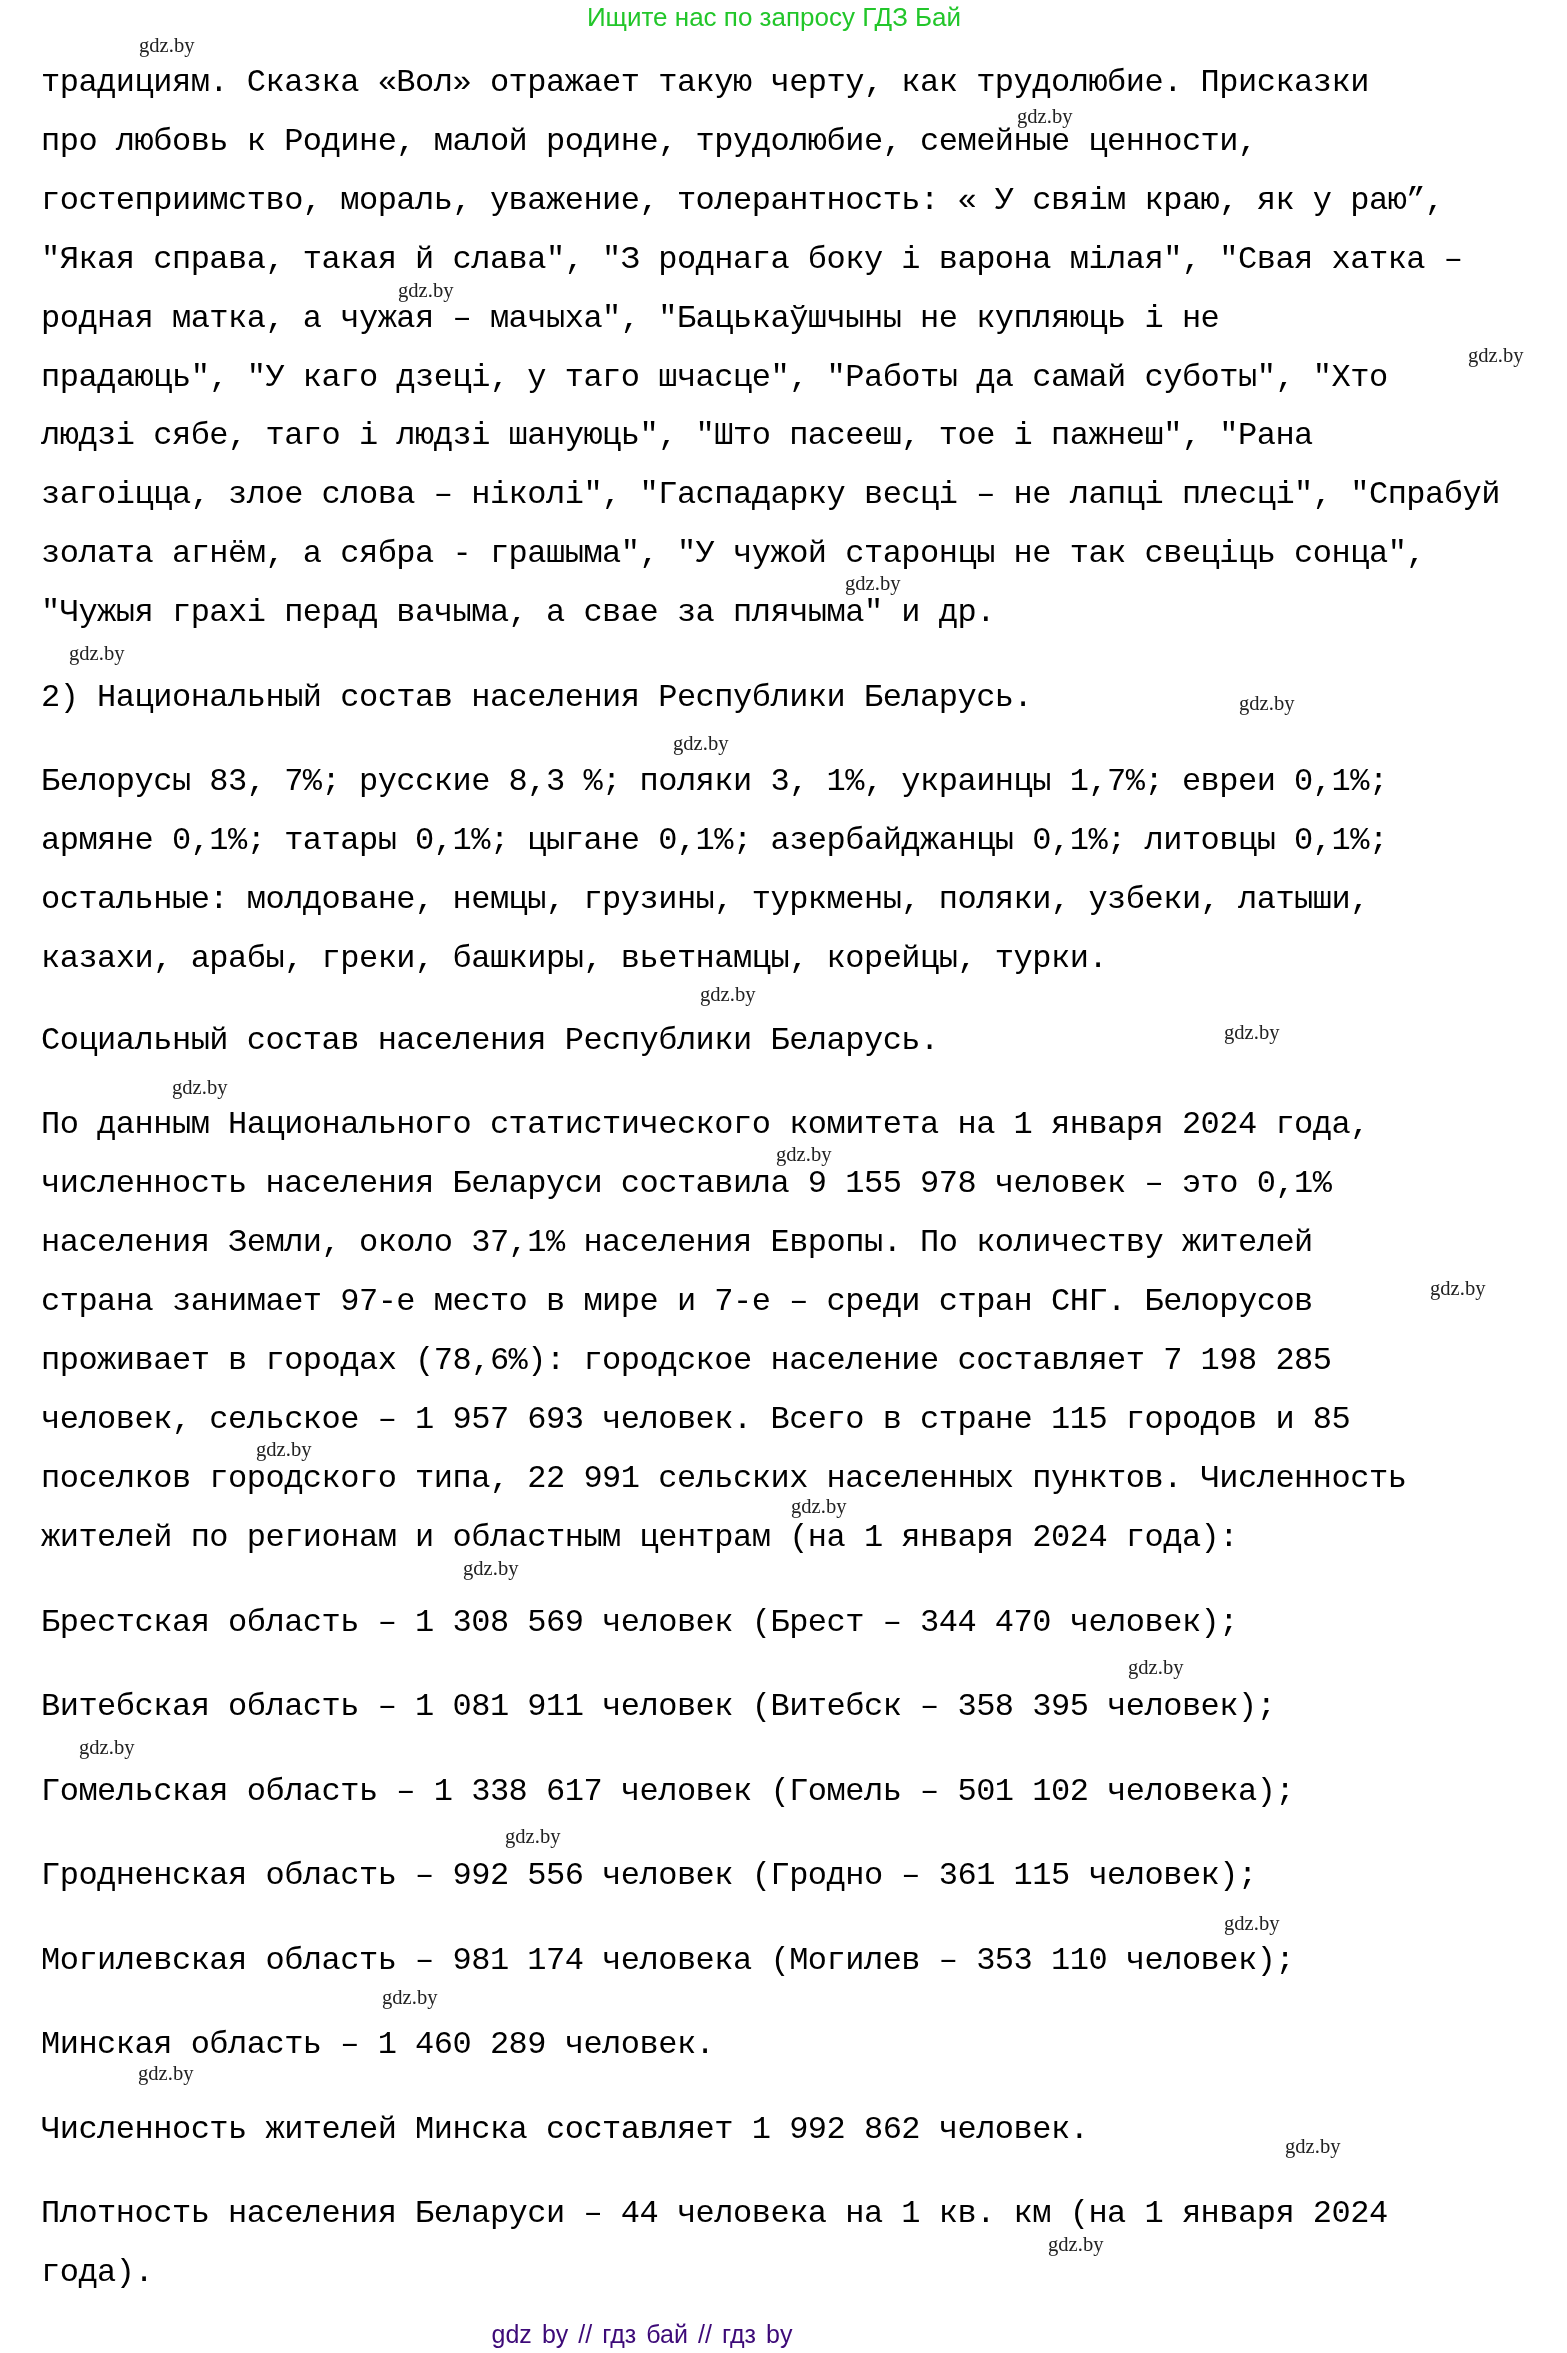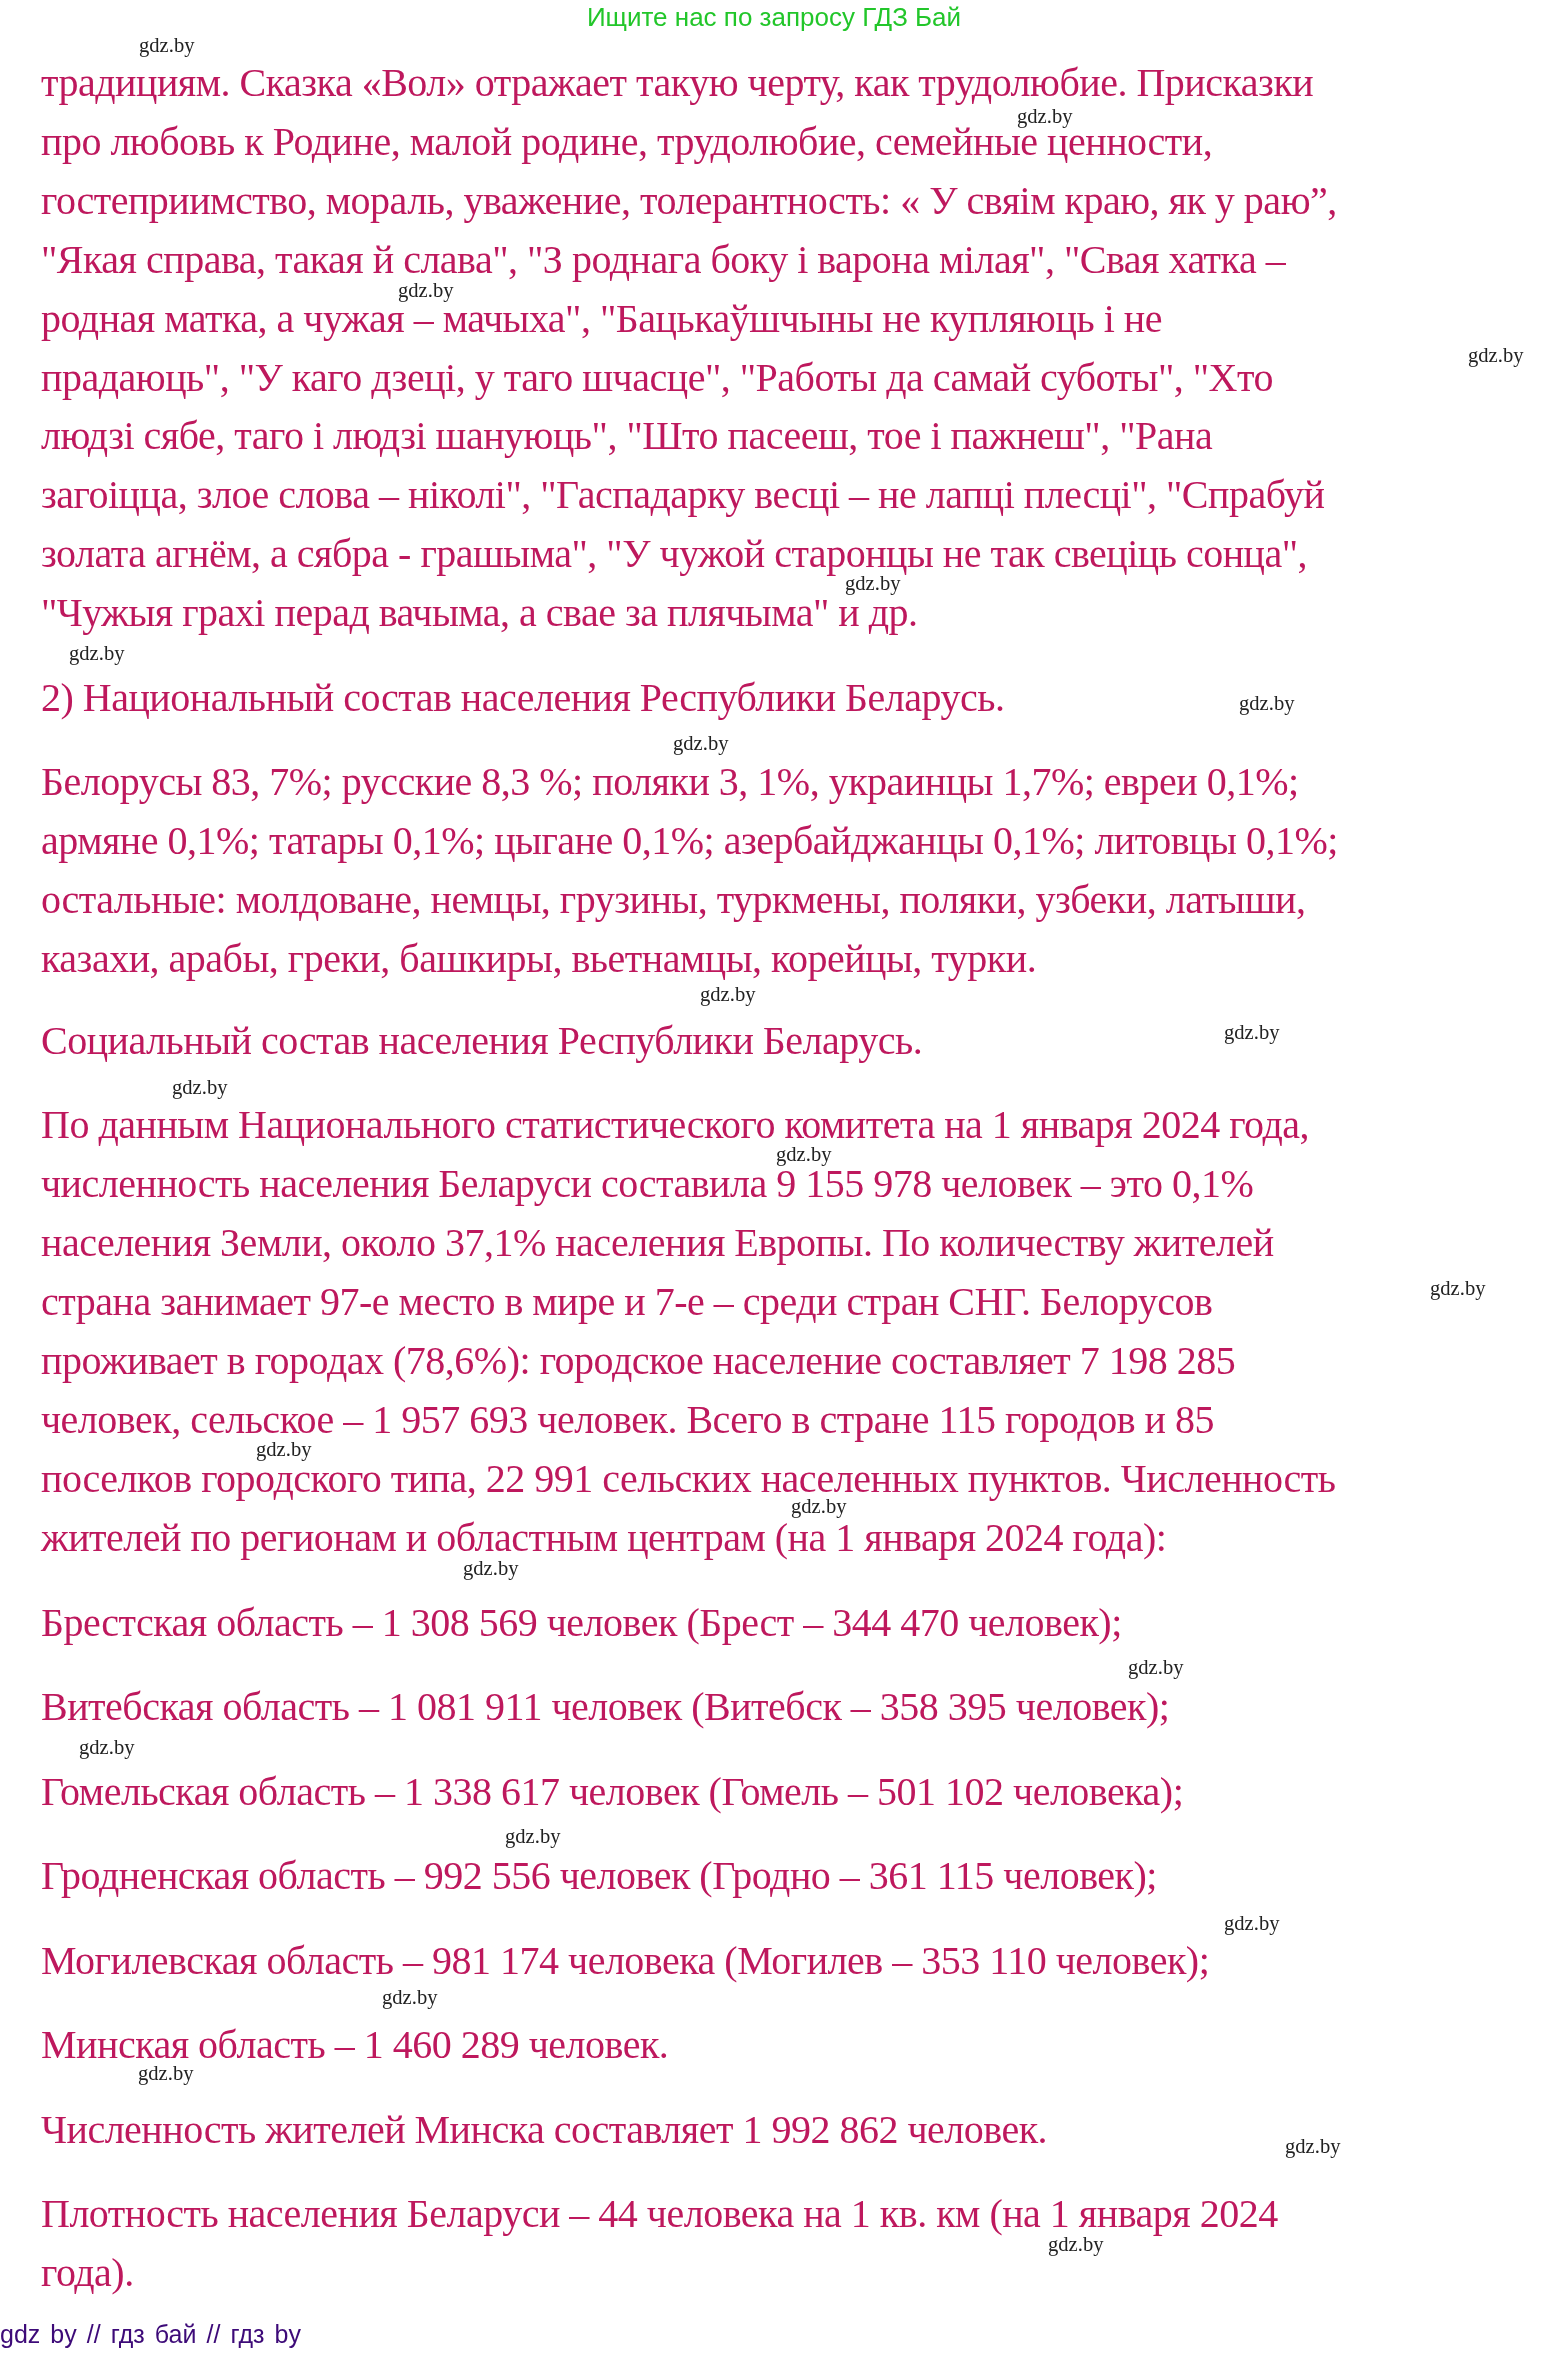--- a/index.html
+++ b/index.html
@@ -3,29 +3,29 @@
 <meta charset="utf-8">
 <style>
   html, body { margin: 0; padding: 0; background: #ffffff; }
   body { width: 1568px; height: 2354px; position: relative; overflow: hidden; }
   .header {
     position: absolute; left: 0; top: 0; width: 1548px; text-align: center;
     font-family: "Liberation Sans", sans-serif; font-size: 26px; color: #22c62a; line-height: 34px;
   }
   .line {
     position: absolute; left: 41px; white-space: nowrap;
-    font-family: Liberation Serif, serif; font-size: 40px; color: #be185d;
+    font-family: Liberation Mono, monospace; font-size: 32px; color: #000000;
     line-height: 43px; letter-spacing: -0.5px;
   }
   .wm {
     position: absolute; white-space: nowrap;
     font-family: Liberation Serif, serif; font-size: 20.6px; color: #222222; line-height: 23px;
   }
   .footer {
-    position: absolute; left: 0; top: 2317px; width: 1284px; 
+    position: absolute; left: 0; top: 2317px; width: 1284px; text-align: center;
     font-family: "Liberation Sans", sans-serif; font-size: 25px; color: #3d0a78; line-height: 34px;
     word-spacing: 3.1px;
   }
 </style>
 </head>
 <body>
 
 <div class="header">Ищите нас по запросу ГДЗ Бай</div>
 
 <div>

